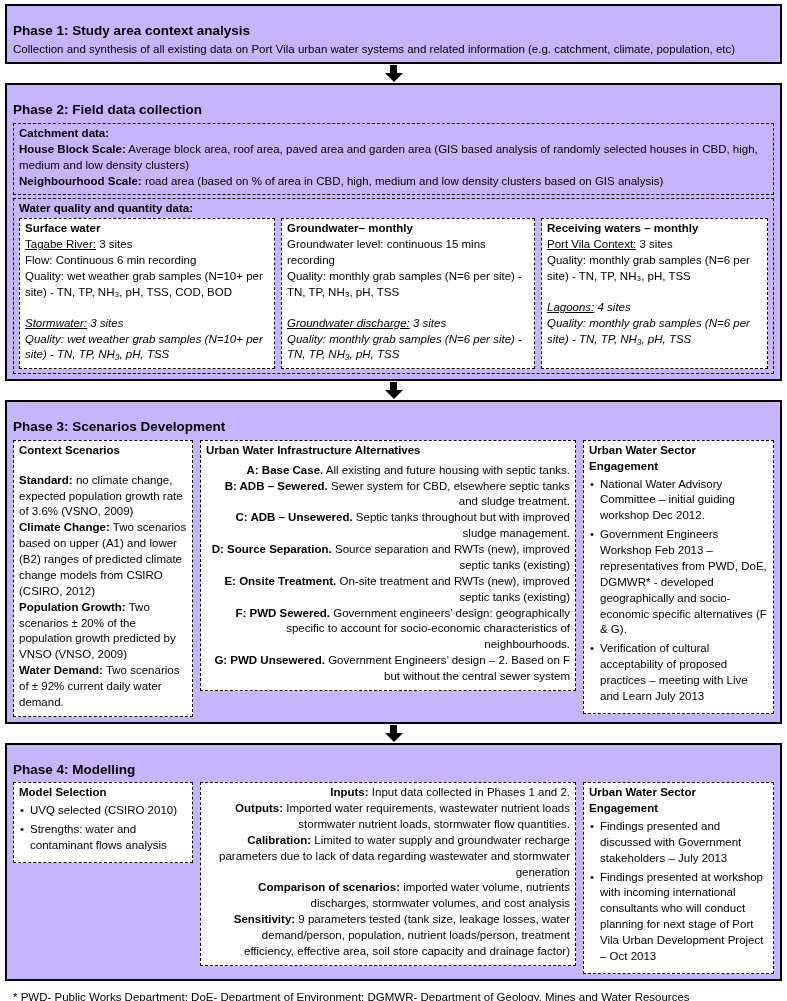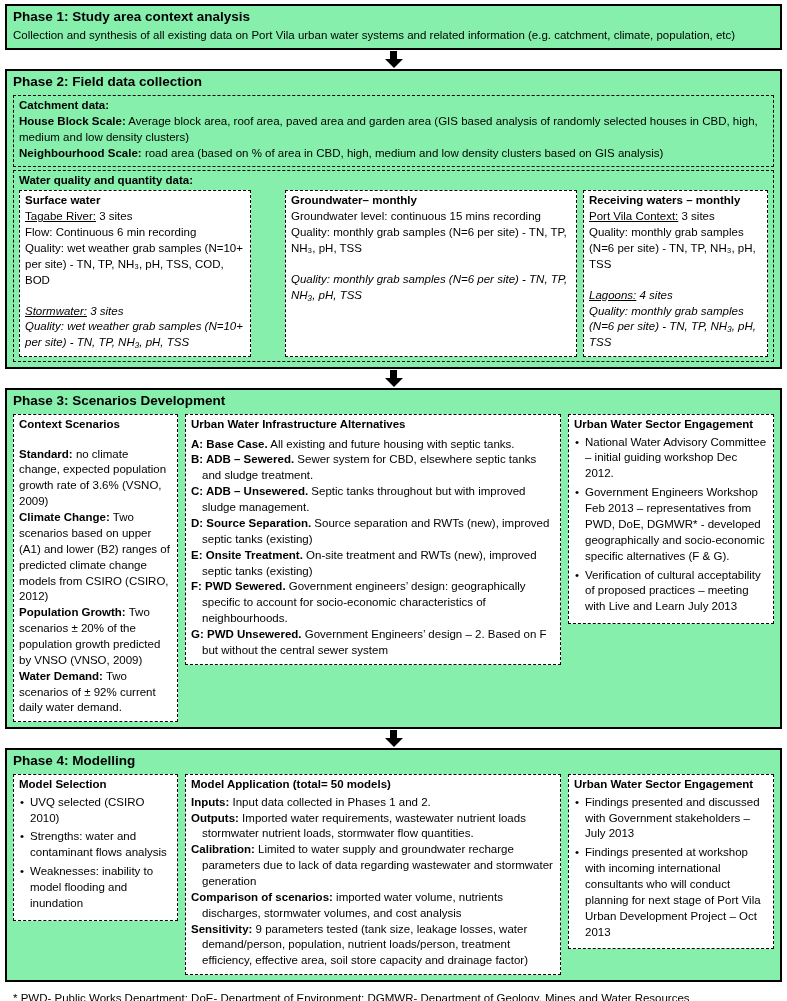--- a/index.html
+++ b/index.html
@@ -7,52 +7,52 @@
   body {
     width: 787px;
     background: #fff;
     color: #000;
     font-family: "Liberation Sans", "DejaVu Sans", sans-serif;
     font-size: 11.5px;
     line-height: 1.38;
   }
   .page { padding: 4px 5px 4px; }
 
-  .phase { border: 2px solid #000; padding: 2px 6px 5px; background: #86efac; }
+  .phase { border: 2px solid #000; padding: 16px 6px 5px; background: #c4b5fd; }
   .phase-title { font-weight: bold; font-size: 13.5px; margin: 0 0 1px 0; }
 
   .box { border: 1px dashed #000; padding: 2px 5px 4px; margin-top: 3px; }
   .box-title { font-weight: bold; }
 
   p.para { margin: 0; }
   .lbl { font-weight: bold; }
   .site { text-decoration: underline; }
 
   .cols { display: flex; gap: 7px; align-items: flex-start; margin-top: 3px; }
   .col { border: 1px dashed #000; padding: 2px 5px 5px; background: #fff; }
   .col-head { font-weight: bold; margin: 0; }
 
   
   .wcols { display: flex; gap: 6px; align-items: stretch; margin-top: 2px; }
-  .wc1 { width: 232px; }
-  .wc2 { width: 292px; margin-left: 28px; }
+  .wc1 { width: 256px; }
+  .wc2 { width: 254px; }
   .wc3 { flex: 1; }
   .wsec + .wsec { margin-top: 15px; font-style: italic; }
 
   
-  .c1 { width: 165px; }
+  .c1 { width: 180px; }
   .c2 { width: 376px; }
   .c3 { flex: 1; }
 
   .mb2  { margin-bottom: 2px; }
   .mb4  { margin-bottom: 4px; }
   .mb14 { margin-bottom: 14px; }
 
   .sc { margin: 0 0 7px 0; }
-  .hang { padding-left: 11px; text-indent: -11px; margin: 0 0 1px 0; }
+  .hang { padding-left: 11px; text-indent: -11px; margin: 0 0 1px 0; text-align: right; }
   .gap-above { margin-top: 13px; }
 
   .bullet { position: relative; padding-left: 11px; margin: 0 0 3px 0; }
   .bullet::before { content: "\2022"; position: absolute; left: 1px; top: 0; }
 
   .arrow-row { display: flex; justify-content: center; padding: 1px 0; }
   .arrow { display: flex; flex-direction: column; align-items: center; }
   .arrow .stem { width: 7px; height: 8px; background: #000; }
   .arrow .head { width: 0; height: 0; border-left: 9px solid transparent; border-right: 9px solid transparent; border-top: 9px solid #000; }
 
@@ -101,20 +101,21 @@
           </div>
         </div>
 
         <div class="col wc2">
           <div class="col-head">Groundwater– monthly</div>
           <div class="wsec">
             <p class="para">Groundwater level: continuous 15 mins recording</p>
             <p class="para">Quality: monthly grab samples (N=6 per site) - TN, TP, NH₃, pH, TSS</p>
           </div>
           <div class="wsec">
+            <p class="para"><span class="site">Groundwater discharge:</span> <span>3 sites</span></p>
             <p class="para">Quality: monthly grab samples (N=6 per site) - TN, TP, NH₃, pH, TSS</p>
           </div>
         </div>
 
         <div class="col wc3">
           <div class="col-head">Receiving waters – monthly</div>
           <div class="wsec">
             <p class="para"><span class="site">Port Vila Context:</span> <span>3 sites</span></p>
             <p class="para">Quality: monthly grab samples (N=6 per site) - TN, TP, NH₃, pH, TSS</p>
           </div>
@@ -176,25 +177,23 @@
   </div>
 
   <section class="phase">
     <div class="phase-title">Phase 4: Modelling</div>
     <div class="cols">
 
       <div class="col c1">
         <div class="col-head mb2">Model Selection</div>
         <p class="bullet">UVQ selected (CSIRO 2010)</p>
         <p class="bullet">Strengths: water and contaminant flows analysis</p>
-        <p class="bullet">Weaknesses: inability to model flooding and inundation</p>
       </div>
 
       <div class="col c2">
-        <div class="col-head mb2">Model Application (total= 50 models)</div>
         <p class="para hang"><span class="lbl">Inputs:</span> <span>Input data collected in Phases 1 and 2.</span></p>
         <p class="para hang"><span class="lbl">Outputs:</span> <span>Imported water requirements, wastewater nutrient loads stormwater nutrient loads, stormwater flow quantities.</span></p>
         <p class="para hang"><span class="lbl">Calibration:</span> <span>Limited to water supply and groundwater recharge parameters due to lack of data regarding wastewater and stormwater generation</span></p>
         <p class="para hang gap-above"><span class="lbl">Comparison of scenarios:</span> <span>imported water volume, nutrients discharges, stormwater volumes, and cost analysis</span></p>
         <p class="para hang gap-above"><span class="lbl">Sensitivity:</span> <span>9 parameters tested (tank size, leakage losses, water demand/person, population, nutrient loads/person, treatment efficiency, effective area, soil store capacity and drainage factor)</span></p>
       </div>
 
       <div class="col c3">
         <div class="col-head mb2">Urban Water Sector Engagement</div>
         <p class="bullet">Findings presented and discussed with Government stakeholders – July 2013</p>

